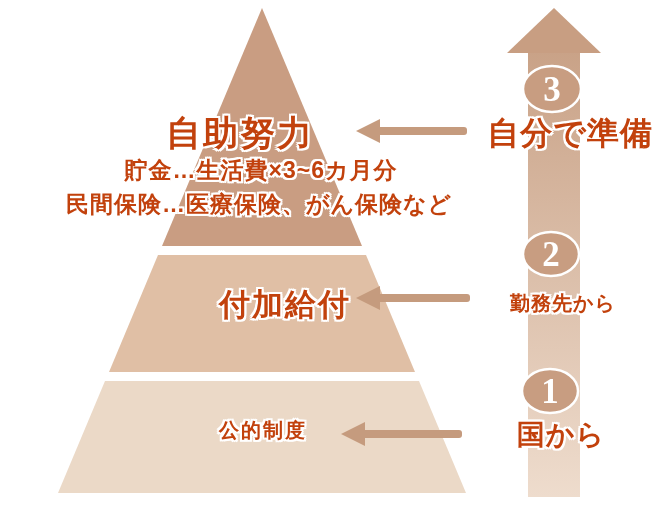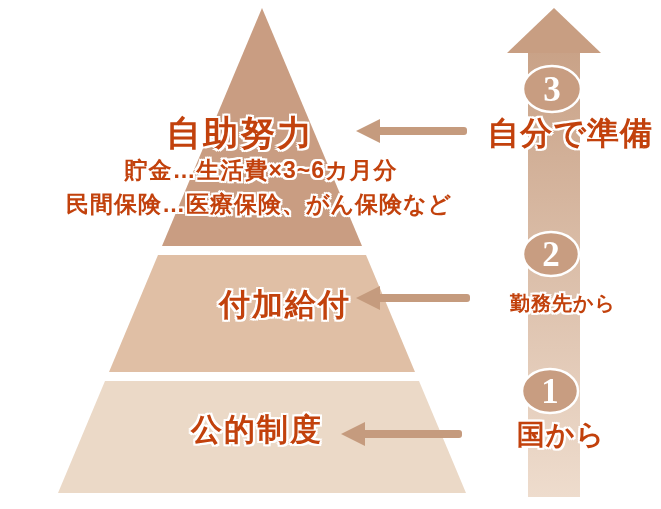--- a/index.html
+++ b/index.html
@@ -29,21 +29,21 @@
     text-shadow:
       -2px -2px 0 #fff,  2px -2px 0 #fff,
       -2px  2px 0 #fff,  2px  2px 0 #fff,
       -2px  0   0 #fff,  2px  0   0 #fff,
        0   -2px 0 #fff,  0    2px 0 #fff;
   }
   .tier-label-top    { left: 240px; top: 133px; font-size: 35px; letter-spacing: 2px; }
   .tier-detail-1     { left: 261px; top: 170px; font-size: 23px; letter-spacing: 1px; }
   .tier-detail-2     { left: 259px; top: 204px; font-size: 23px; letter-spacing: 1px; }
   .tier-label-mid    { left: 262px; top: 305px; font-size: 31px; letter-spacing: 2px; margin-left: 23px; }
-  .tier-label-bottom { left: 257px; top: 430px; font-size: 31px; letter-spacing: 2px; }
+  .tier-label-bottom { left: 263px; top: 430px; font-size: 20px; letter-spacing: 2px; }
   .step-label-3 { left: 570px; top: 134px; font-size: 32px; letter-spacing: 1px; }
   .step-label-2 { left: 563px; top: 303px; font-size: 20px; letter-spacing: 1px; }
   .step-label-1 { left: 561px; top: 435px; font-size: 28px; letter-spacing: 1px; }
   .circle-num {
     font-family: "Liberation Serif", "DejaVu Serif", serif;
     font-weight: bold;
     font-size: 35px;
   }
 </style>
 </head>

